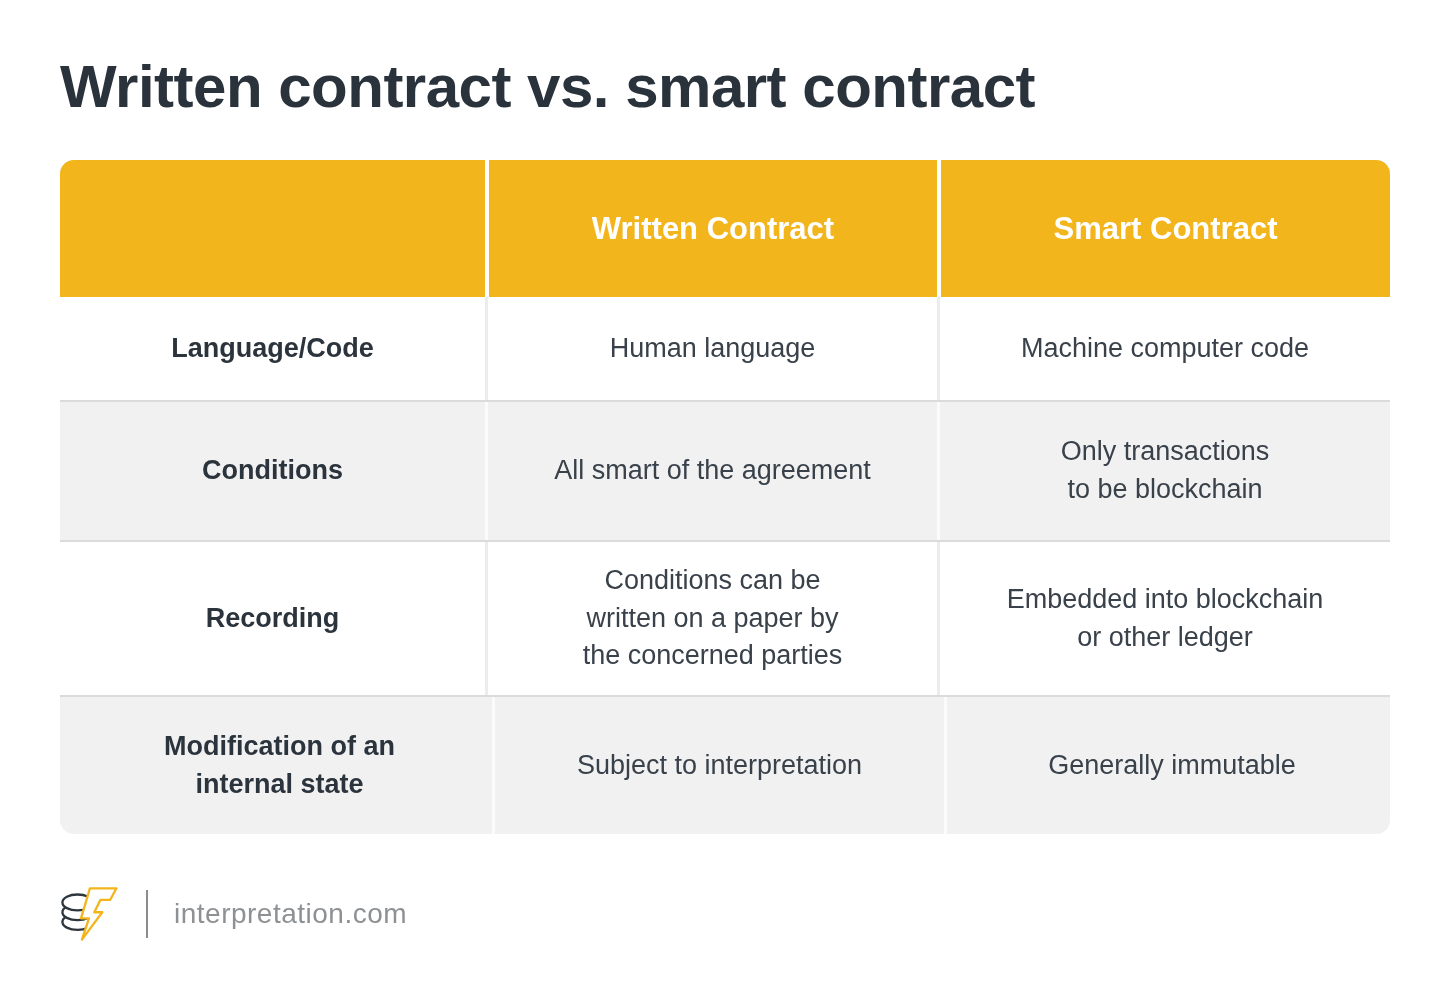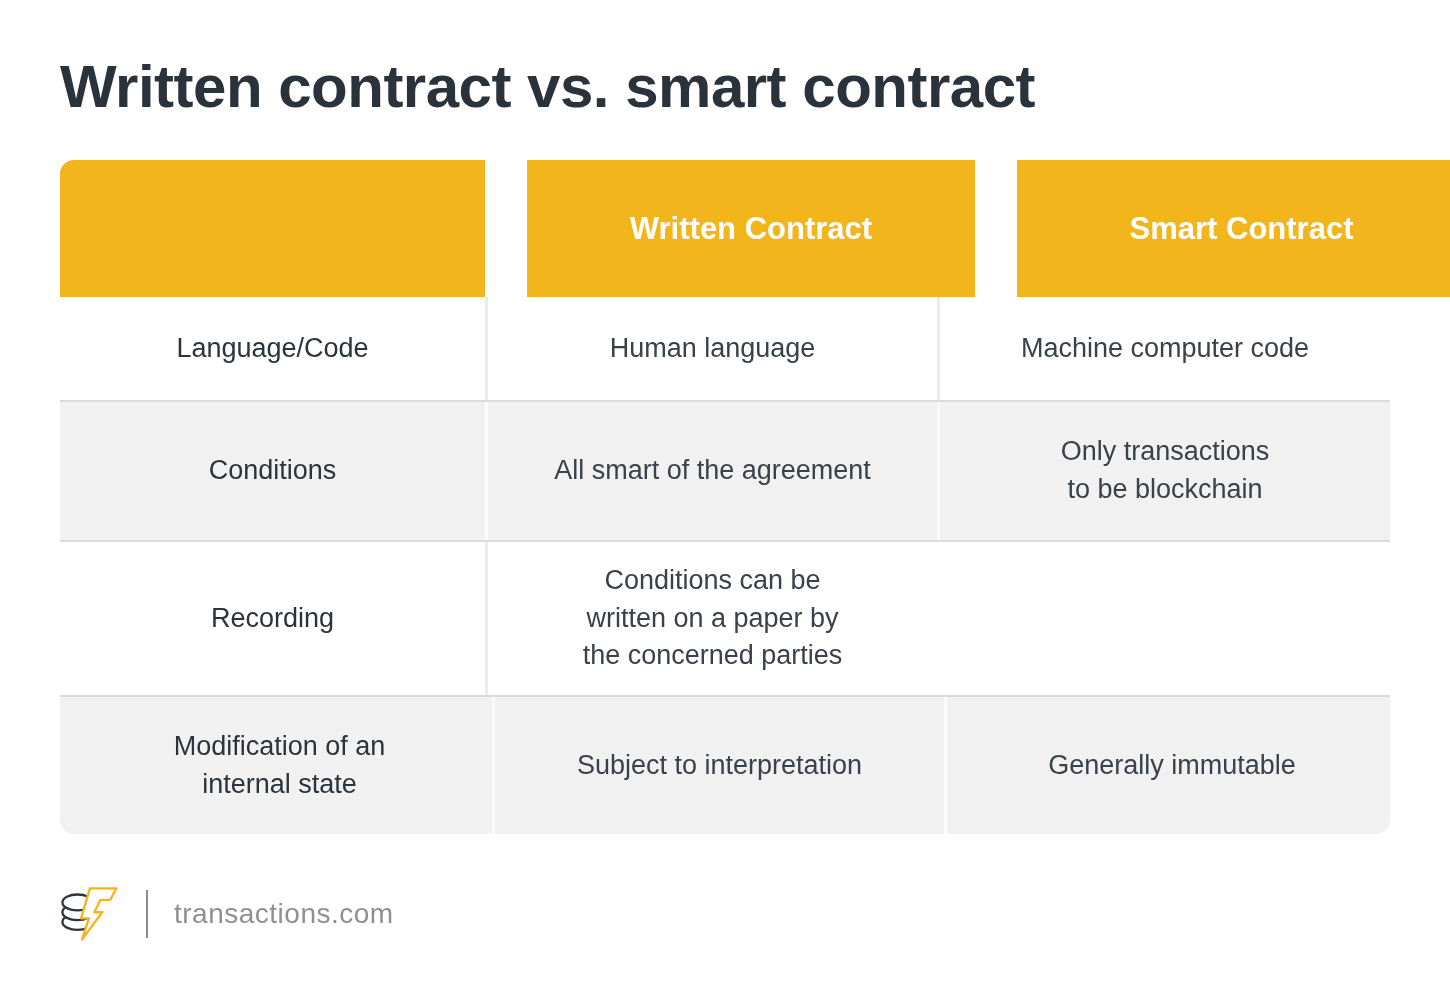--- a/index.html
+++ b/index.html
@@ -16,21 +16,20 @@
     color:#2A333B;letter-spacing:-0.5px;
     margin:0;
   }
   .cmp-table{
     position:absolute;left:60px;top:160px;width:1330px;
   }
   .thead{
     display:grid;
     grid-template-columns:425px 452px 453px;
     height:137px;
-    gap:38px;
   }
   .th{
     box-sizing:border-box;
     background:#F2B51C;
     display:flex;align-items:center;justify-content:center;
     color:#ffffff;font-size:31px;font-weight:bold;
     text-align:center;
   }
   .th:first-child{border-top-left-radius:14px;}
   .th:last-child{border-top-right-radius:14px;}
@@ -49,21 +48,21 @@
     box-sizing:border-box;
     display:flex;align-items:center;justify-content:center;
     text-align:center;
     font-size:27px;color:#39414A;
     line-height:1.4;
     white-space:pre-line;
     padding:12px 24px;
   }
   .trow.r1 .td + .td, .trow.r3 .td + .td{border-left:3px solid #ECECEC;}
   .trow.r2 .td + .td, .trow.r4 .td + .td{border-left:3px solid #FBFBFB;}
-  .td.label{font-weight:normal;color:#2B343C;}
+  .td.label{font-weight:bold;color:#2B343C;}
   .footer{
     position:absolute;left:58px;top:880px;height:68px;
     display:flex;align-items:center;
   }
   .logo{width:62px;height:58px;flex:0 0 auto;}
   .footer-divider{
     width:2px;height:48px;background:#8C8C8C;
     margin:0 26px;flex:0 0 auto;
   }
   .site-name{
@@ -96,20 +95,22 @@
       <div class="td">All smart of the agreement</div>
       <div class="td">Only transactions
 to be blockchain</div>
     </div>
 
     <div class="trow r3">
       <div class="td label">Recording</div>
       <div class="td">Conditions can be
 written on a paper by
 the concerned parties</div>
+      <div class="td">Embedded into blockchain
+or other ledger</div>
     </div>
 
     <div class="trow r4">
       <div class="td label">Modification of an
 internal state</div>
       <div class="td">Subject to interpretation</div>
       <div class="td">Generally immutable</div>
     </div>
 
   </div>
@@ -117,16 +118,16 @@
   <div class="footer">
     <svg class="logo" viewBox="0 0 70 64" xmlns="http://www.w3.org/2000/svg" aria-hidden="true">
       <g>
         <ellipse cx="22" cy="41" rx="17" ry="9" fill="#ffffff" stroke="#2E363D" stroke-width="2.6"></ellipse>
         <ellipse cx="22" cy="30" rx="17" ry="9" fill="#ffffff" stroke="#2E363D" stroke-width="2.6"></ellipse>
         <ellipse cx="22" cy="19" rx="17" ry="9" fill="#ffffff" stroke="#2E363D" stroke-width="2.6"></ellipse>
       </g>
       <polygon points="36,3 66,3 59,16 48,16 41,30 50,30 27,61 35,37 26,37" fill="#ffffff" stroke="#F2B51C" stroke-width="2.6" stroke-linejoin="round"></polygon>
     </svg>
     <div class="footer-divider"></div>
-    <div class="site-name">transactions.com</div>
+    <div class="site-name">interpretation.com</div>
   </div>
 
 </div>
 
 </body></html>

